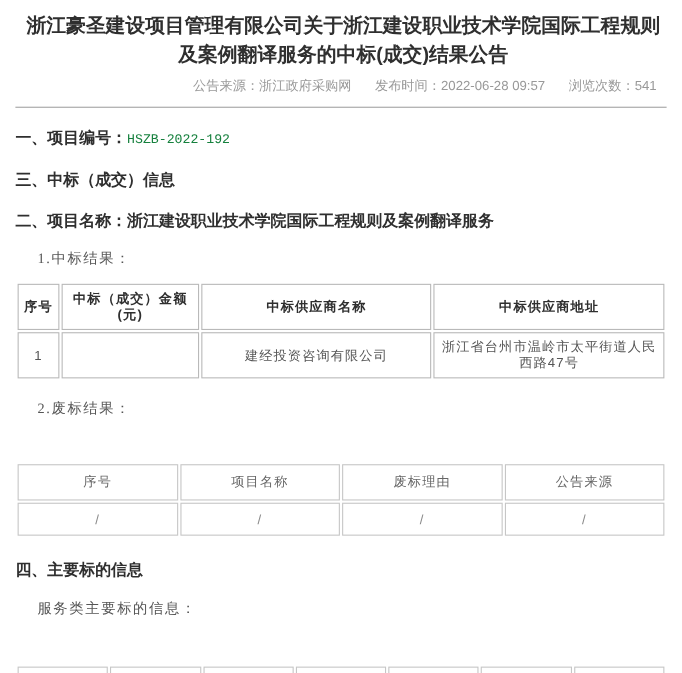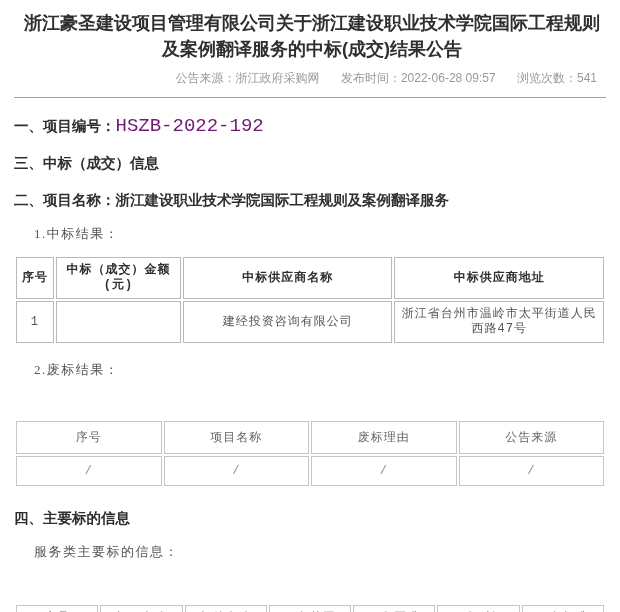--- a/index.html
+++ b/index.html
@@ -47,37 +47,37 @@
     color: #2f2f2f;
     margin: 19px 0 0 0;
     line-height: 18px;
   }
   .sec-heading .sec-value {
     font-weight: bold;
   }
   .sec-heading .sec-value.code {
     font-weight: normal;
     font-family: "Liberation Mono", monospace;
-    font-size: 19px;
-    color: #701a75;
+    font-size: 12px;
+    color: #15803d;
   }
   .sub-label {
     font-size: 13px;
     color: #555555;
     margin: 16px 0 0 20px;
     letter-spacing: 1.5px;
     font-family: Liberation Serif, serif;
   }
   
   table.grid {
     width: 100%;
     border-collapse: separate;
     border-spacing: 2px;
     table-layout: fixed;
-    font-family: Liberation Mono, monospace;
+    font-family: Liberation Sans, sans-serif;
   }
   table.grid td, table.grid th {
     border: 1px solid #b9b9b9;
     text-align: center;
     vertical-align: middle;
     font-size: 12px;
     color: #555555;
     letter-spacing: 1px;
     word-break: break-all;
     background: #ffffff;

